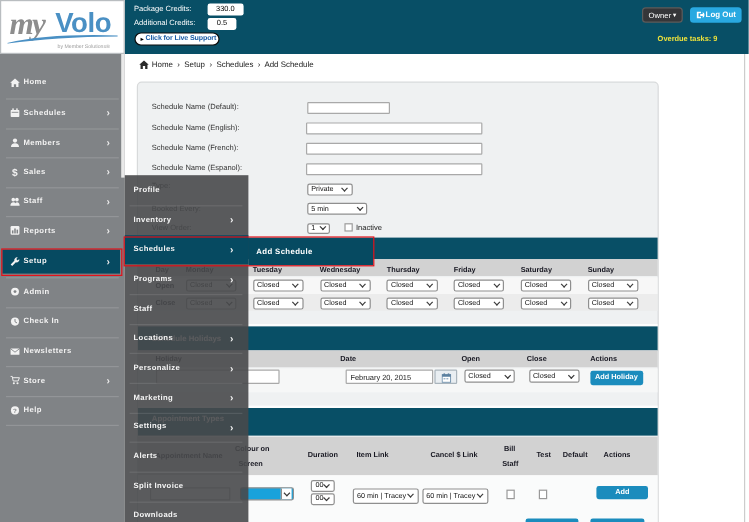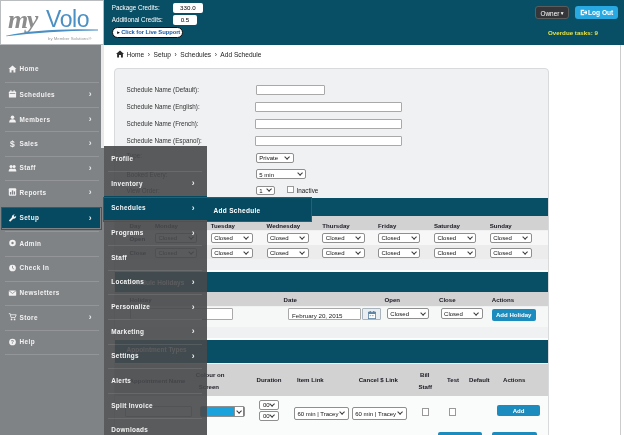--- a/index.html
+++ b/index.html
@@ -28,21 +28,21 @@
 .fsep { position:absolute; left:108px; width:94px; height:1px; background:rgba(255,255,255,0.10); }
 .redbox { position:absolute; border:1.5px solid #e31119; }
 </style>
 </head>
 <body>
 
 <div class="abs" style="left:0;top:0;width:624px;height:45px;background:#084f66;"></div>
 
 <div class="abs" style="left:0;top:0;width:104px;height:45px;background:#fff;border:1px solid #b9bdc0;">
   <span style="position:absolute;left:7px;top:4px;font-family:'Liberation Serif',serif;font-style:italic;font-weight:bold;font-size:26px;color:#8d8d8d;letter-spacing:-1.5px;">my</span>
-  <span style="position:absolute;left:45px;top:4.5px;font-weight:normal;font-size:23px;color:#4a90c4;letter-spacing:-0.4px;">Volo</span>
+  <span style="position:absolute;left:45px;top:4.5px;font-weight:bold;font-size:23px;color:#4a90c4;letter-spacing:-0.4px;">Volo</span>
   <svg style="position:absolute;left:0;top:0;" width="104" height="45" viewBox="0 0 104 45">
     <path d="M5 34.8 Q 40 26.8 97 28.6 L97 29.4 Q 45 29.8 5.5 35.3 Z" fill="#4a90c4"></path>
   </svg>
   <span style="position:absolute;left:47px;top:34.8px;font-size:4.3px;color:#9a9a9a;">by Member Solutions®</span>
 </div>
 
 <div class="abs" style="left:111.7px;top:4.2px;font-size:6.3px;color:#fff;">Package Credits:</div>
 <div class="abs" style="left:172.7px;top:3.4px;width:30.3px;height:9.4px;background:#fff;border-radius:2px;font-size:6.2px;color:#000;text-align:center;line-height:9.4px;">330.0</div>
 <div class="abs" style="left:111.7px;top:16.2px;font-size:6.3px;color:#fff;">Additional Credits:</div>
 <div class="abs" style="left:172.7px;top:15.4px;width:24.5px;height:9.4px;background:#fff;border-radius:2px;font-size:6.2px;color:#000;text-align:center;line-height:9.4px;">0.5</div>

